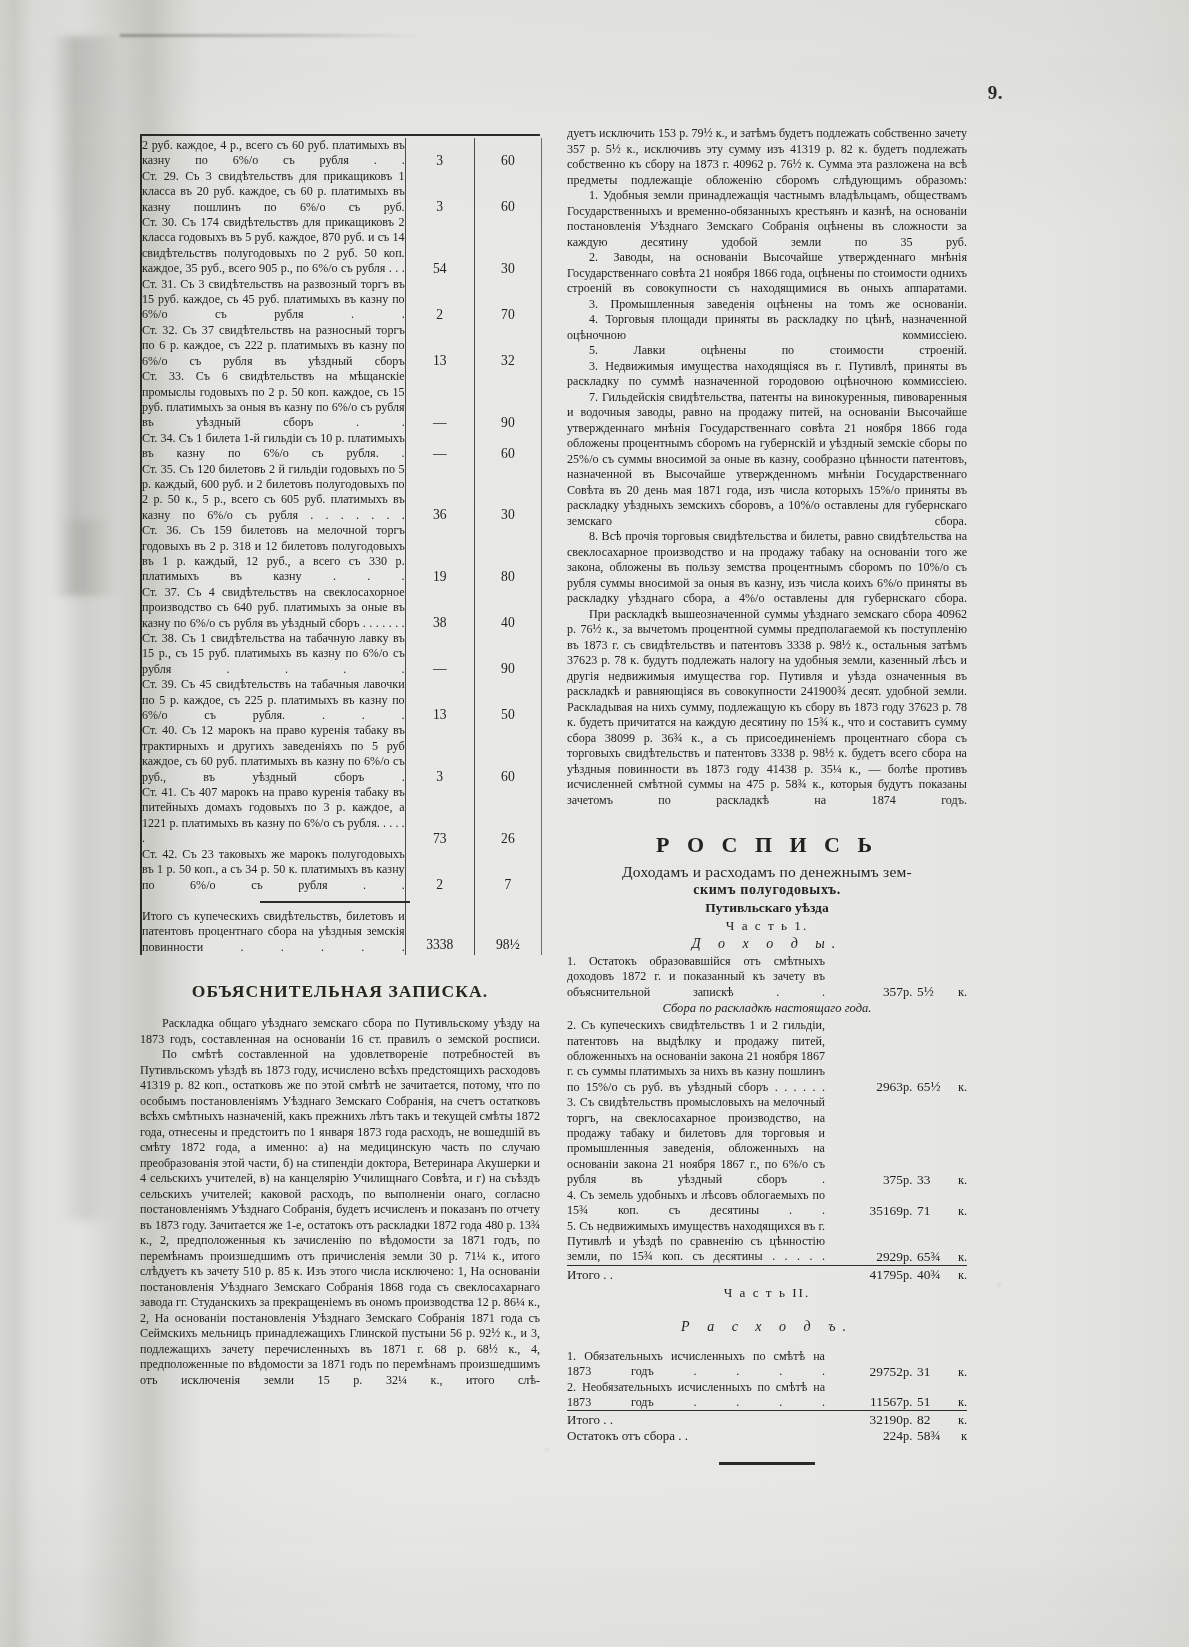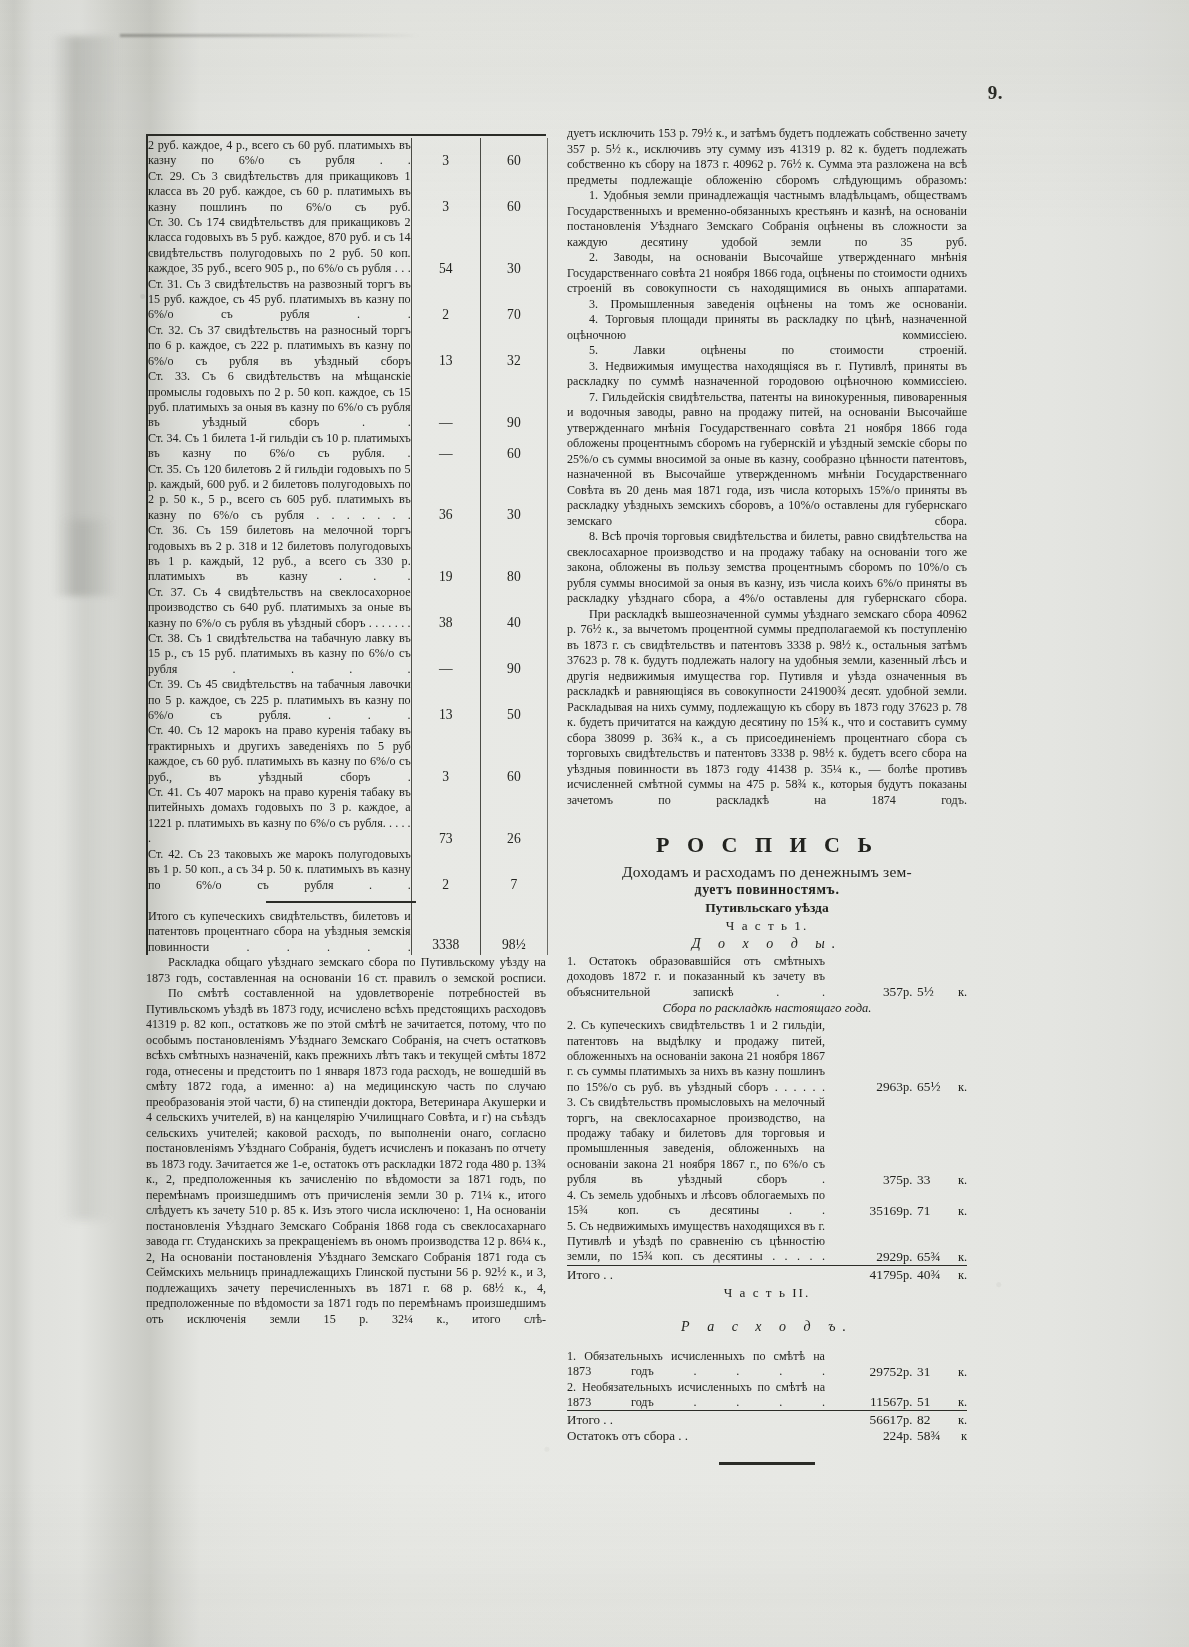--- a/index.html
+++ b/index.html
@@ -80,21 +80,21 @@
     right: 186px;
     top: 82px;
     font-size: 19px;
     font-weight: 700;
     letter-spacing: .5px;
     color: #2a2b26;
   }
 
   .col-left {
     position: absolute;
-    left: 146px;
+    left: 140px;
     top: 134px;
     width: 400px;
   }
   .col-right {
     position: absolute;
     left: 567px;
     top: 126px;
     width: 400px;
   }
 
@@ -386,20 +386,21 @@
             <tr class="total">
               <td class="txt">Итого съ купеческихъ свидѣтельствъ, билетовъ и патентовъ  процентнаго сбора на уѣздныя земскія повинности .      .      .      .      .</td>
               <td class="rub">3338</td>
               <td class="kop">98½</td>
             </tr>
           </tbody>
         </table>
         <div class="total-rule" style="top: 764.906px;"></div>
       </div>
 
+      <h2 class="section-head">ОБЪЯСНИТЕЛЬНАЯ ЗАПИСКА.</h2>
 
       <p class="para">Раскладка общаго уѣзднаго земскаго сбора  по Путивльскому уѣзду на 1873 годъ, составленная на основаніи  16 ст. правилъ о земской росписи.</p>
       <p class="para">По смѣтѣ  составленной на удовлетвореніе  потребностей въ Путивльскомъ уѣздѣ  въ 1873 году, исчислено  всѣхъ предстоящихъ расходовъ 41319 р. 82 коп., остатковъ же по этой смѣтѣ не зачитается, потому, что по особымъ постановленіямъ Уѣзднаго Земскаго Собранія,  на счетъ остатковъ всѣхъ смѣтныхъ  назначеній, какъ прежнихъ лѣтъ такъ и текущей смѣты 1872 года, отнесены и предстоитъ по 1 января 1873 года расходъ,  не вошедшій въ смѣту 1872 года, а именно: а) на медицинскую часть по случаю преобразованія этой части, б) на стипендіи доктора, Ветеринара Акушерки  и 4 сельскихъ учителей, в) на канцелярію Училищнаго Совѣта, и г) на съѣздъ сельскихъ учителей; каковой расходъ, по выполненіи онаго, согласно постановленіямъ Уѣзднаго Собранія, будетъ исчисленъ и показанъ по отчету въ 1873 году. Зачитается же 1-е, остатокъ отъ раскладки 1872 года 480 р. 13¾ к., 2, предположенныя  къ зачисленію по вѣдомости за 1871 годъ, по перемѣнамъ произшедшимъ отъ причисленія земли 30 р. 71¼ к., итого слѣдуетъ къ зачету 510 р. 85 к. Изъ этого числа исключено: 1, На основаніи постановленія Уѣзднаго Земскаго Собранія 1868 года съ свеклосахарнаго завода гг. Студанскихъ за прекращеніемъ въ ономъ производства 12 р. 86¼ к., 2, На основаніи постановленія Уѣзднаго Земскаго Собранія 1871 года съ Сеймскихъ мельницъ принадлежащихъ Глинской пустыни 56 р. 92½ к., и 3, подлежащихъ зачету перечисленныхъ въ 1871 г. 68 р. 68½ к., 4, предположенные  по вѣдомости за 1871 годъ  по перемѣнамъ произшедшимъ  отъ исключенія земли 15 р. 32¼ к., итого слѣ-</p>
     </div>
 
     <div class="col-right">
 
       <p class="para flush">дуетъ исключить 153 р. 79½ к., и затѣмъ  будетъ подлежать собственно  зачету 357 р. 5½ к., исключивъ  эту сумму  изъ 41319 р. 82 к. будетъ подлежать собственно къ сбору на 1873 г. 40962 р. 76½ к. Сумма эта разложена на всѣ предметы подлежащіе обложенію сборомъ слѣдующимъ образомъ:</p>
 
       <p class="para">1. Удобныя земли принадлежащія частнымъ владѣльцамъ, обществамъ Государственныхъ и временно-обязанныхъ крестьянъ и казнѣ, на основаніи постановленія Уѣзднаго Земскаго Собранія оцѣнены въ сложности  за каждую десятину удобой земли  по 35 руб.</p>
@@ -407,21 +408,21 @@
       <p class="para">3. Промышленныя заведенія оцѣнены на томъ же основаніи.</p>
       <p class="para">4. Торговыя площади приняты въ раскладку по цѣнѣ, назначенной оцѣночною коммиссіею.</p>
       <p class="para">5. Лавки оцѣнены по стоимости строеній.</p>
       <p class="para">3. Недвижимыя имущества находящіяся въ г. Путивлѣ, приняты въ раскладку  по суммѣ назначенной городовою  оцѣночною коммиссіею.</p>
       <p class="para">7. Гильдейскія  свидѣтельства, патенты  на винокуренныя, пивоваренныя и водочныя  заводы, равно  на продажу питей, на основаніи Высочайше утвержденнаго мнѣнія Государственнаго совѣта 21 ноября 1866 года обложены процентнымъ  сборомъ на губернскій и уѣздный земскіе сборы по 25%/о съ суммы вносимой за оные въ казну,  сообразно цѣнности  патентовъ,  назначенной въ Высочайше утвержденномъ мнѣніи Государственнаго Совѣта въ 20 день мая 1871 года, изъ числа которыхъ 15%/о приняты въ раскладку уѣздныхъ  земскихъ сборовъ, а 10%/о оставлены для губернскаго земскаго сбора.</p>
       <p class="para">8. Всѣ прочія торговыя свидѣтельства и билеты, равно свидѣтельства на свеклосахарное производство  и на продажу табаку на основаніи того же закона, обложены въ пользу земства процентнымъ сборомъ по 10%/о съ рубля суммы вносимой за оныя въ казну, изъ числа коихъ 6%/о приняты въ раскладку  уѣзднаго сбора, а 4%/о оставлены для губернскаго сбора.</p>
       <p class="para">При раскладкѣ вышеозначенной суммы уѣзднаго земскаго сбора 40962 р. 76½ к., за вычетомъ процентной суммы предполагаемой къ поступленію въ 1873 г. съ свидѣтельствъ и патентовъ 3338 р. 98½ к., остальныя затѣмъ 37623 р.  78 к. будутъ подлежать налогу на удобныя земли,  казенный лѣсъ и другія недвижимыя имущества гор. Путивля и уѣзда  означенныя въ раскладкѣ и равняющіяся въ совокупности 241900¾ десят. удобной земли. Раскладывая  на нихъ сумму,  подлежащую  къ сбору въ 1873 году  37623 р. 78 к. будетъ причитатся на каждую десятину по 15¾ к., что и составитъ сумму сбора 38099 р. 36¾ к., а съ присоединеніемъ процентнаго сбора съ торговыхъ свидѣтельствъ и патентовъ  3338 р. 98½ к. будетъ всего сбора  на уѣздныя повинности въ 1873 году 41438 р.   35¼ к., — болѣе противъ исчисленней смѣтной суммы на 475 р. 58¾ к., которыя будутъ показаны зачетомъ по раскладкѣ на 1874 годъ.</p>
 
       <div class="rospis-title">Р О С П И С Ь</div>
       <div class="rospis-sub1">Доходамъ  и расходамъ   по денежнымъ зем-</div>
-      <div class="rospis-sub2">дуетъ повинностямъ.</div>
+      <div class="rospis-sub2">скимъ полугодовыхъ.</div>
       <div class="rospis-uezd">Путивльскаго уѣзда</div>
       <div class="part-label">Ч а с т ь 1.</div>
       <div class="dohody-label">Д  о  х  о  д  ы.</div>
 
       <table class="fin">
         <tbody>
           <tr>
             <td class="fin-txt">1. Остатокъ образовавшійся отъ смѣтныхъ доходовъ  1872 г.  и показанный къ зачету въ объяснительной запискѣ      .        .</td>
             <td class="fin-num">357</td>
             <td class="fin-r">р.</td>
@@ -487,21 +488,21 @@
           </tr>
           <tr>
             <td class="fin-txt">2. Необязательныхъ  исчисленныхъ  по смѣтѣ на 1873 годъ      .        .        .        .</td>
             <td class="fin-num">11567</td>
             <td class="fin-r">р.</td>
             <td class="fin-kopn">51</td>
             <td class="fin-k">к.</td>
           </tr>
           <tr class="fin-total ruled">
             <td class="fin-label-c">Итого      .        .</td>
-            <td class="fin-num">56617</td>
+            <td class="fin-num">32190</td>
             <td class="fin-r">р.</td>
             <td class="fin-kopn">82</td>
             <td class="fin-k">к.</td>
           </tr>
           <tr>
             <td class="fin-label-c">Остатокъ отъ сбора .        .</td>
             <td class="fin-num">224</td>
             <td class="fin-r">р.</td>
             <td class="fin-kopn">58¾</td>
             <td class="fin-k">к</td>

